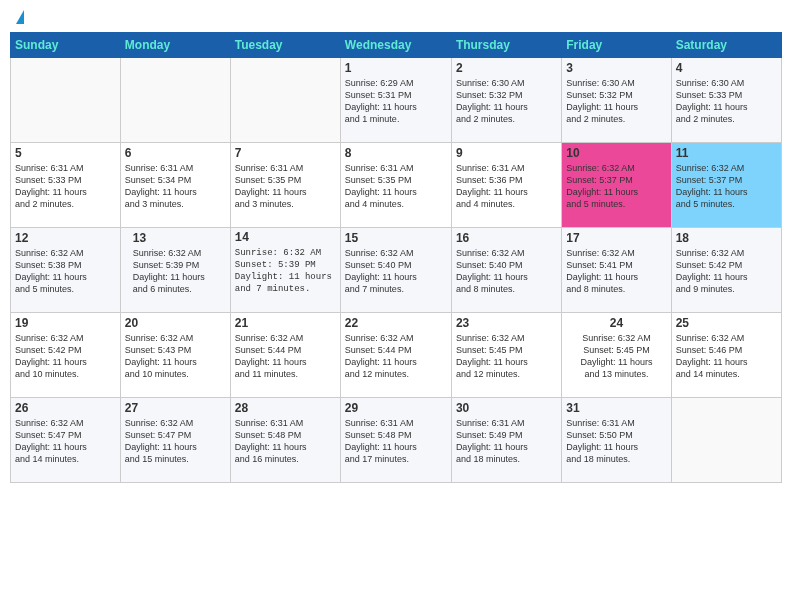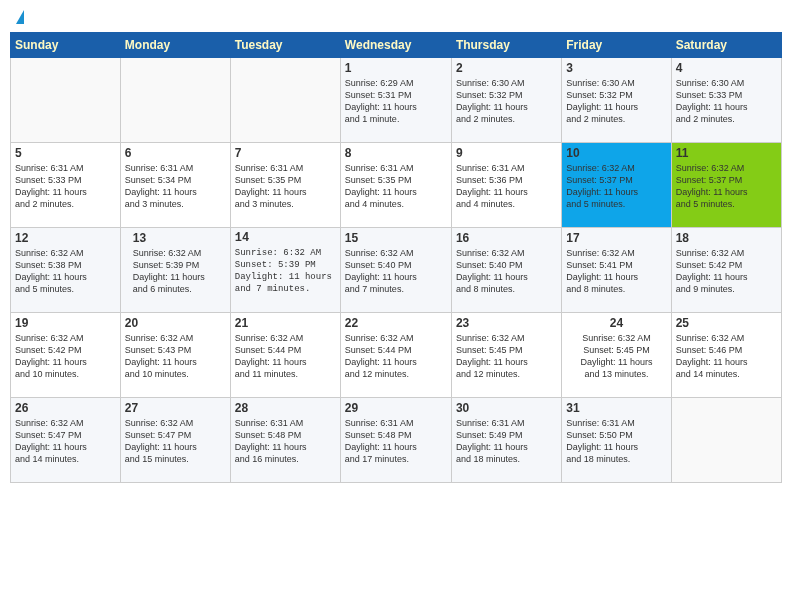--- a/index.html
+++ b/index.html
@@ -44,21 +44,21 @@
       font-size: 14px;
       color: #444;
     }
     .calendar {
       width: 100%;
       border-collapse: collapse;
       border: 1px solid #bbb;
     }
     .calendar th {
       background: #1a5faa;
-      color: #fef9c3;
+      color: #5eead4;
       font-size: 12px;
       font-weight: bold;
       padding: 5px 4px;
       border: 1px solid #1a5faa;
       text-align: left;
     }
     .calendar td {
       border: 1px solid #ccc;
       vertical-align: top;
       padding: 3px 4px;
@@ -176,28 +176,28 @@
 Daylight: 11 hours
 and 4 minutes.</div>
         </td>
         <td style="background: rgb(255, 255, 255);">
           <span class="day-num">9</span>
           <div class="cell-text" style="white-space: pre-line;">Sunrise: 6:31 AM
 Sunset: 5:36 PM
 Daylight: 11 hours
 and 4 minutes.</div>
         </td>
-        <td style="background: #0ea5e9;">
+        <td style="background: #ec4899;">
           <span class="day-num">10</span>
           <div class="cell-text" style="white-space: pre-line;">Sunrise: 6:32 AM
 Sunset: 5:37 PM
 Daylight: 11 hours
 and 5 minutes.</div>
         </td>
-        <td style="background: #84cc16;">
+        <td style="background: #7dd3fc;">
           <span class="day-num">11</span>
           <div class="cell-text" style="white-space: pre-line;">Sunrise: 6:32 AM
 Sunset: 5:37 PM
 Daylight: 11 hours
 and 5 minutes.</div>
         </td>
       </tr>
       <tr>
         <td style="background: rgb(245, 247, 250);">
           <span class="day-num">12</span>

